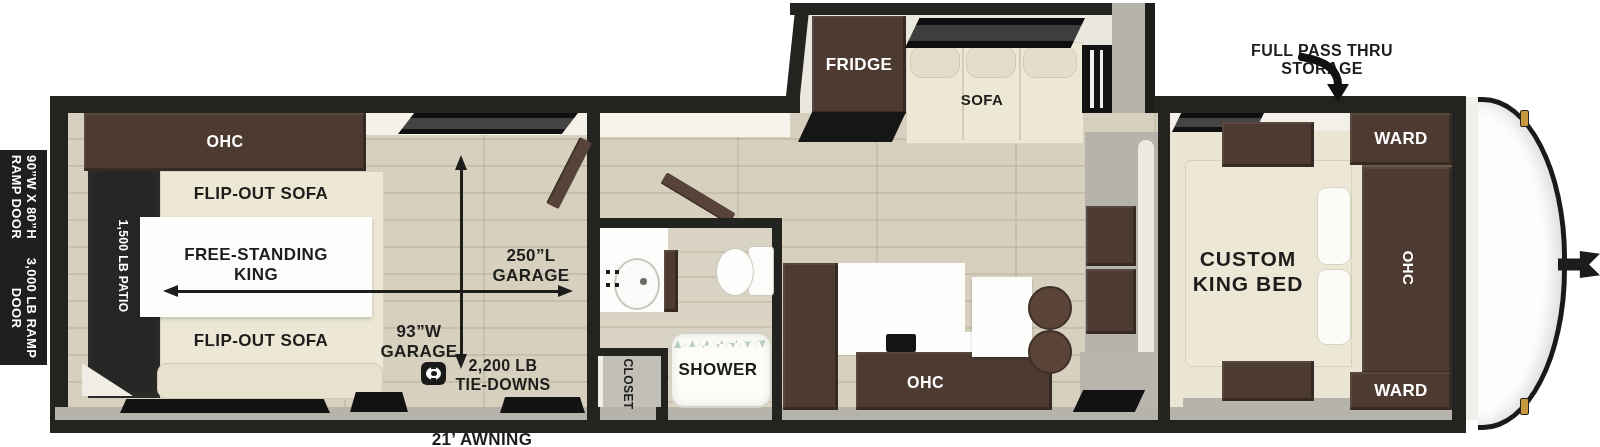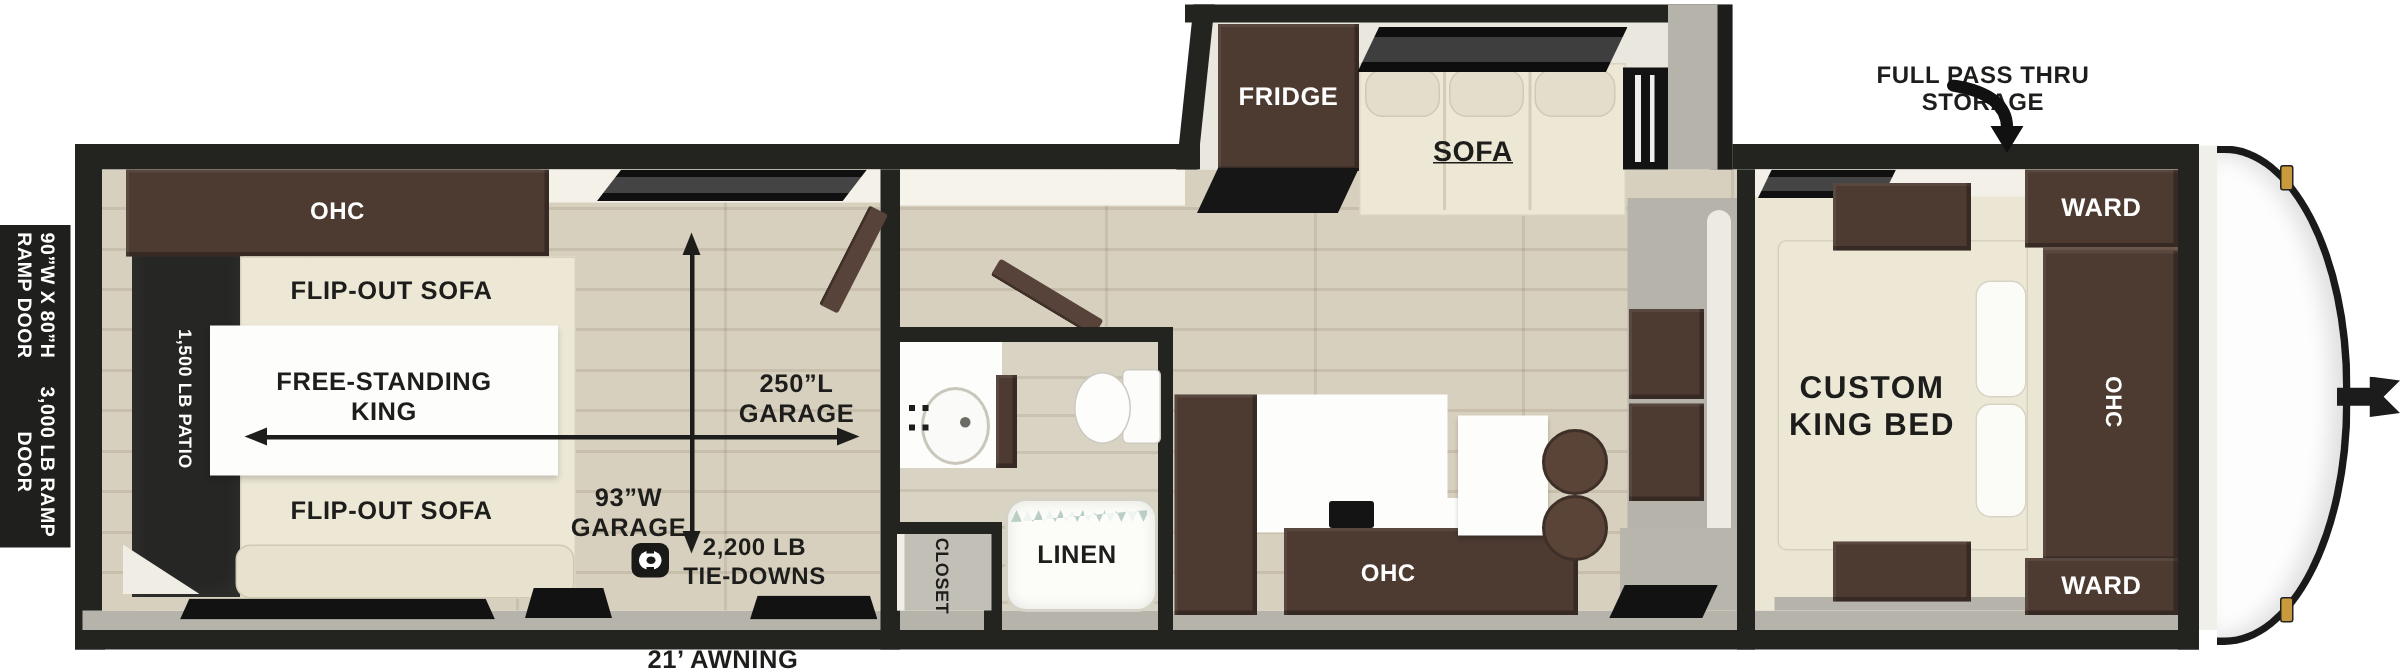--- a/index.html
+++ b/index.html
@@ -112,21 +112,21 @@
   <div class="abs" style="left:716px;top:248px;width:36px;height:46px;background:#fdfdfb;border:1px solid #ccc9bf;border-radius:50%;"></div>
 
 
   <div class="abs wall" style="left:592px;top:348px;width:76px;height:8px;"></div>
   <div class="abs wall" style="left:656px;top:348px;width:12px;height:72px;"></div>
   <div class="abs" style="left:598px;top:356px;width:58px;height:51px;background:#c2bfb6;border-left:5px solid #f0eee6;"></div>
   <div class="lbl vlbl" style="left:593px;top:377px;width:70px;height:14px;font-size:12px;">CLOSET</div>
 
   <div class="abs" style="left:670px;top:332px;width:98px;height:72px;background:#fcfcf9;border:2px solid #d5d3c8;border-radius:14px;box-shadow:inset 0 0 10px rgba(0,0,0,.10);"></div>
   <div class="abs" style="left:674px;top:340px;width:92px;height:8px;background:repeating-linear-gradient(to right,#b9cec4 0 7px,#eef4ef 7px 14px);clip-path:polygon(0 100%,4% 0,8% 100%,12% 0,16% 100%,20% 0,24% 100%,28% 0,32% 100%,36% 0,40% 100%,44% 0,48% 100%,52% 0,56% 100%,60% 0,64% 100%,68% 0,72% 100%,76% 0,80% 100%,84% 0,88% 100%,92% 0,96% 100%,100% 0);"></div>
-  <div class="lbl" style="left:658px;top:360px;width:120px;font-size:17px;">LINEN</div>
+  <div class="lbl" style="left:658px;top:360px;width:120px;font-size:17px;">SHOWER</div>
 
   <div class="abs brown" style="left:783px;top:263px;width:55px;height:147px;"></div>
   <div class="abs white" style="left:838px;top:263px;width:127px;height:75px;border-bottom:4px solid #433931;"></div>
   <div class="abs white" style="left:838px;top:332px;width:177px;height:23px;"></div>
   <div class="abs" style="left:886px;top:334px;width:30px;height:18px;background:#141414;border-radius:2px;"></div>
   <div class="abs brown" style="left:856px;top:352px;width:196px;height:58px;"></div>
   <div class="lbl wlbl" style="left:868px;top:374px;width:115px;font-size:16px;">OHC</div>
 
   <div class="abs white" style="left:972px;top:277px;width:60px;height:80px;box-shadow:0 2px 3px rgba(0,0,0,.2);"></div>
   <div class="abs" style="left:1028px;top:286px;width:40px;height:40px;background:#5a4337;border:2px solid #3e2f28;border-radius:50%;"></div>
@@ -151,21 +151,21 @@
     <span class="lbl wlbl" style="position:static;font-size:17px;">FRIDGE</span>
   </div>
   <div class="abs" style="left:798px;top:112px;width:108px;height:30px;background:#161616;clip-path:polygon(13% 0,100% 0,87% 100%,0 100%);"></div>
 
   <div class="abs cream" style="left:906px;top:42px;width:176px;height:100px;border:1px solid #d9d4c0;"></div>
   <div class="abs" style="left:962px;top:44px;width:2px;height:96px;background:#d3cdb8;"></div>
   <div class="abs" style="left:1019px;top:44px;width:2px;height:96px;background:#d3cdb8;"></div>
   <div class="abs" style="left:910px;top:46px;width:48px;height:30px;background:#e3decb;border:1px solid #cfcab5;border-radius:12px;"></div>
   <div class="abs" style="left:966px;top:46px;width:48px;height:30px;background:#e3decb;border:1px solid #cfcab5;border-radius:12px;"></div>
   <div class="abs" style="left:1023px;top:46px;width:52px;height:30px;background:#e3decb;border:1px solid #cfcab5;border-radius:12px;"></div>
-  <div class="lbl" style="left:932px;top:91px;width:100px;font-size:19px;text-decoration:underline;">SOFA</div>
+  <div class="lbl" style="left:932px;top:91px;width:100px;font-size:15px;">SOFA</div>
 
   <div class="abs" style="left:905px;top:18px;width:180px;height:30px;clip-path:polygon(8% 0,100% 0,92% 100%,0 100%);background:linear-gradient(to bottom,#0e0e0e 0 22%,#3e3e3e 22% 78%,#0e0e0e 78% 100%);"></div>
   <div class="abs" style="left:1082px;top:45px;width:30px;height:68px;background:#131313;">
     <div class="abs" style="left:8px;top:5px;width:4px;height:58px;background:#efefec;"></div>
     <div class="abs" style="left:18px;top:5px;width:3px;height:58px;background:#efefec;"></div>
   </div>
 
   <div class="abs" style="left:1170px;top:113px;width:282px;height:294px;background:#eae6d3;"></div>
   <div class="abs" style="left:1170px;top:113px;width:282px;height:18px;background:#f2f0e8;"></div>
   <div class="abs" style="left:1183px;top:398px;width:269px;height:9px;background:#b6b3ab;"></div>

